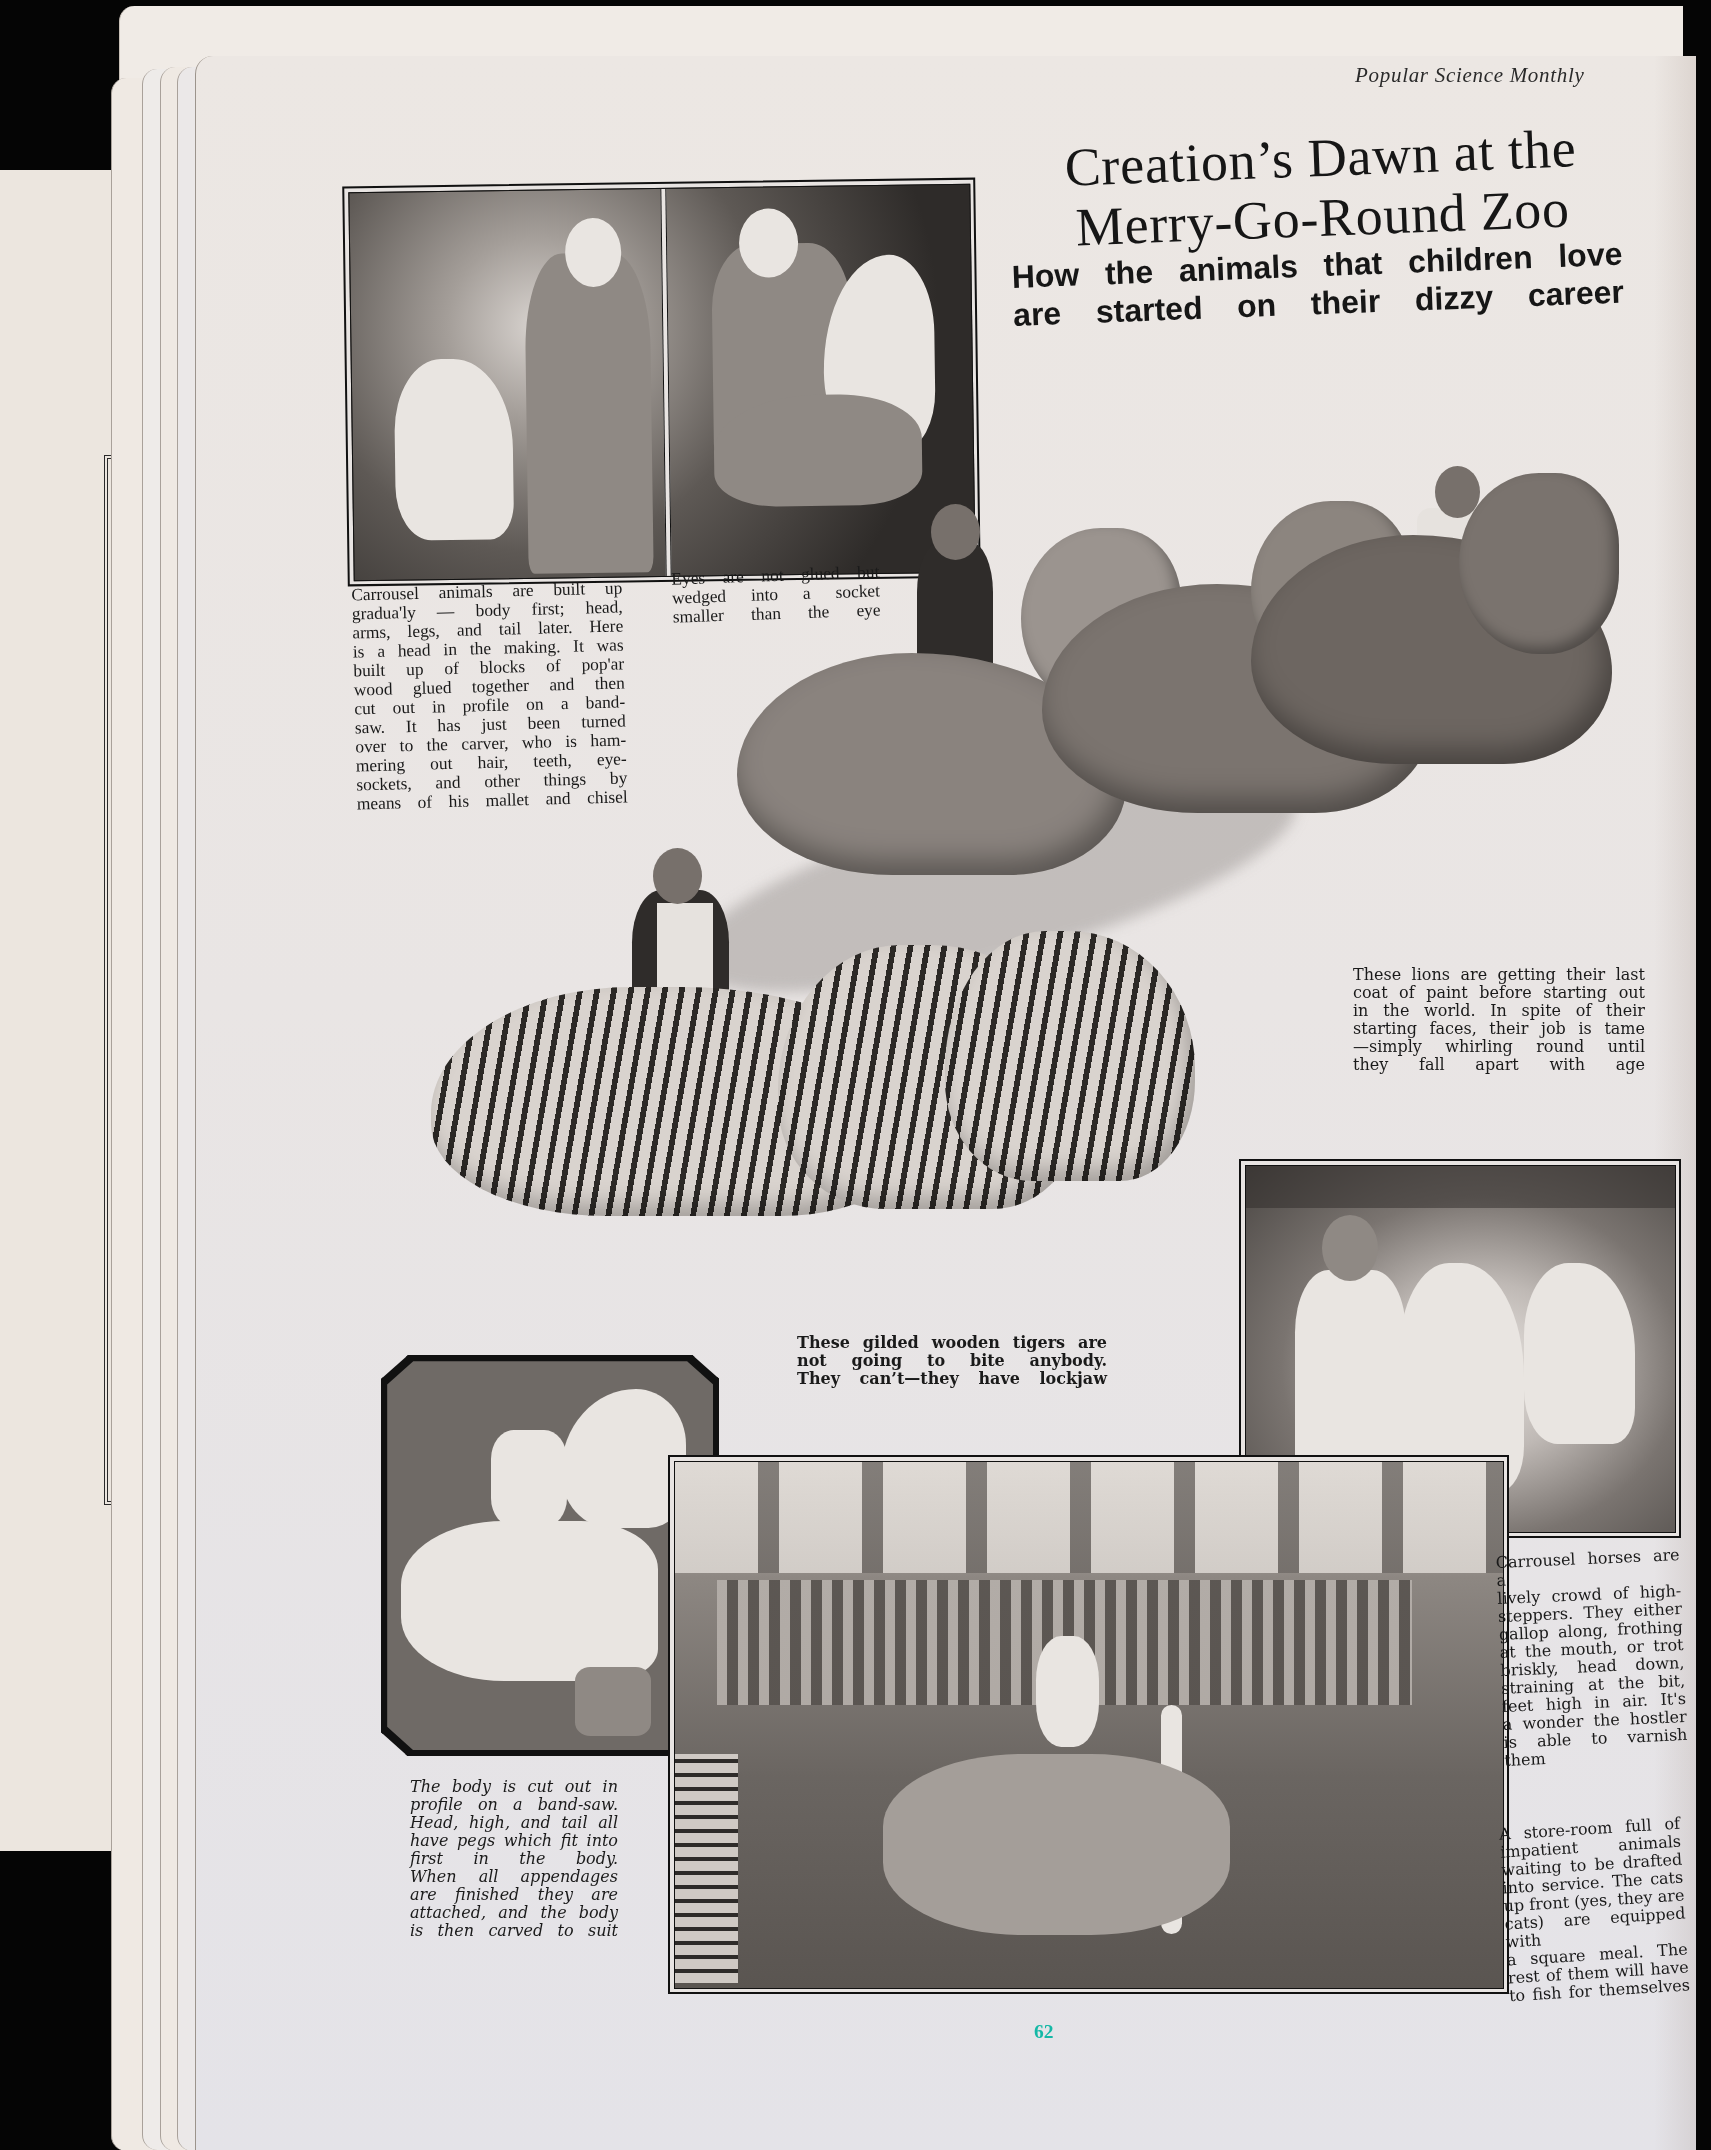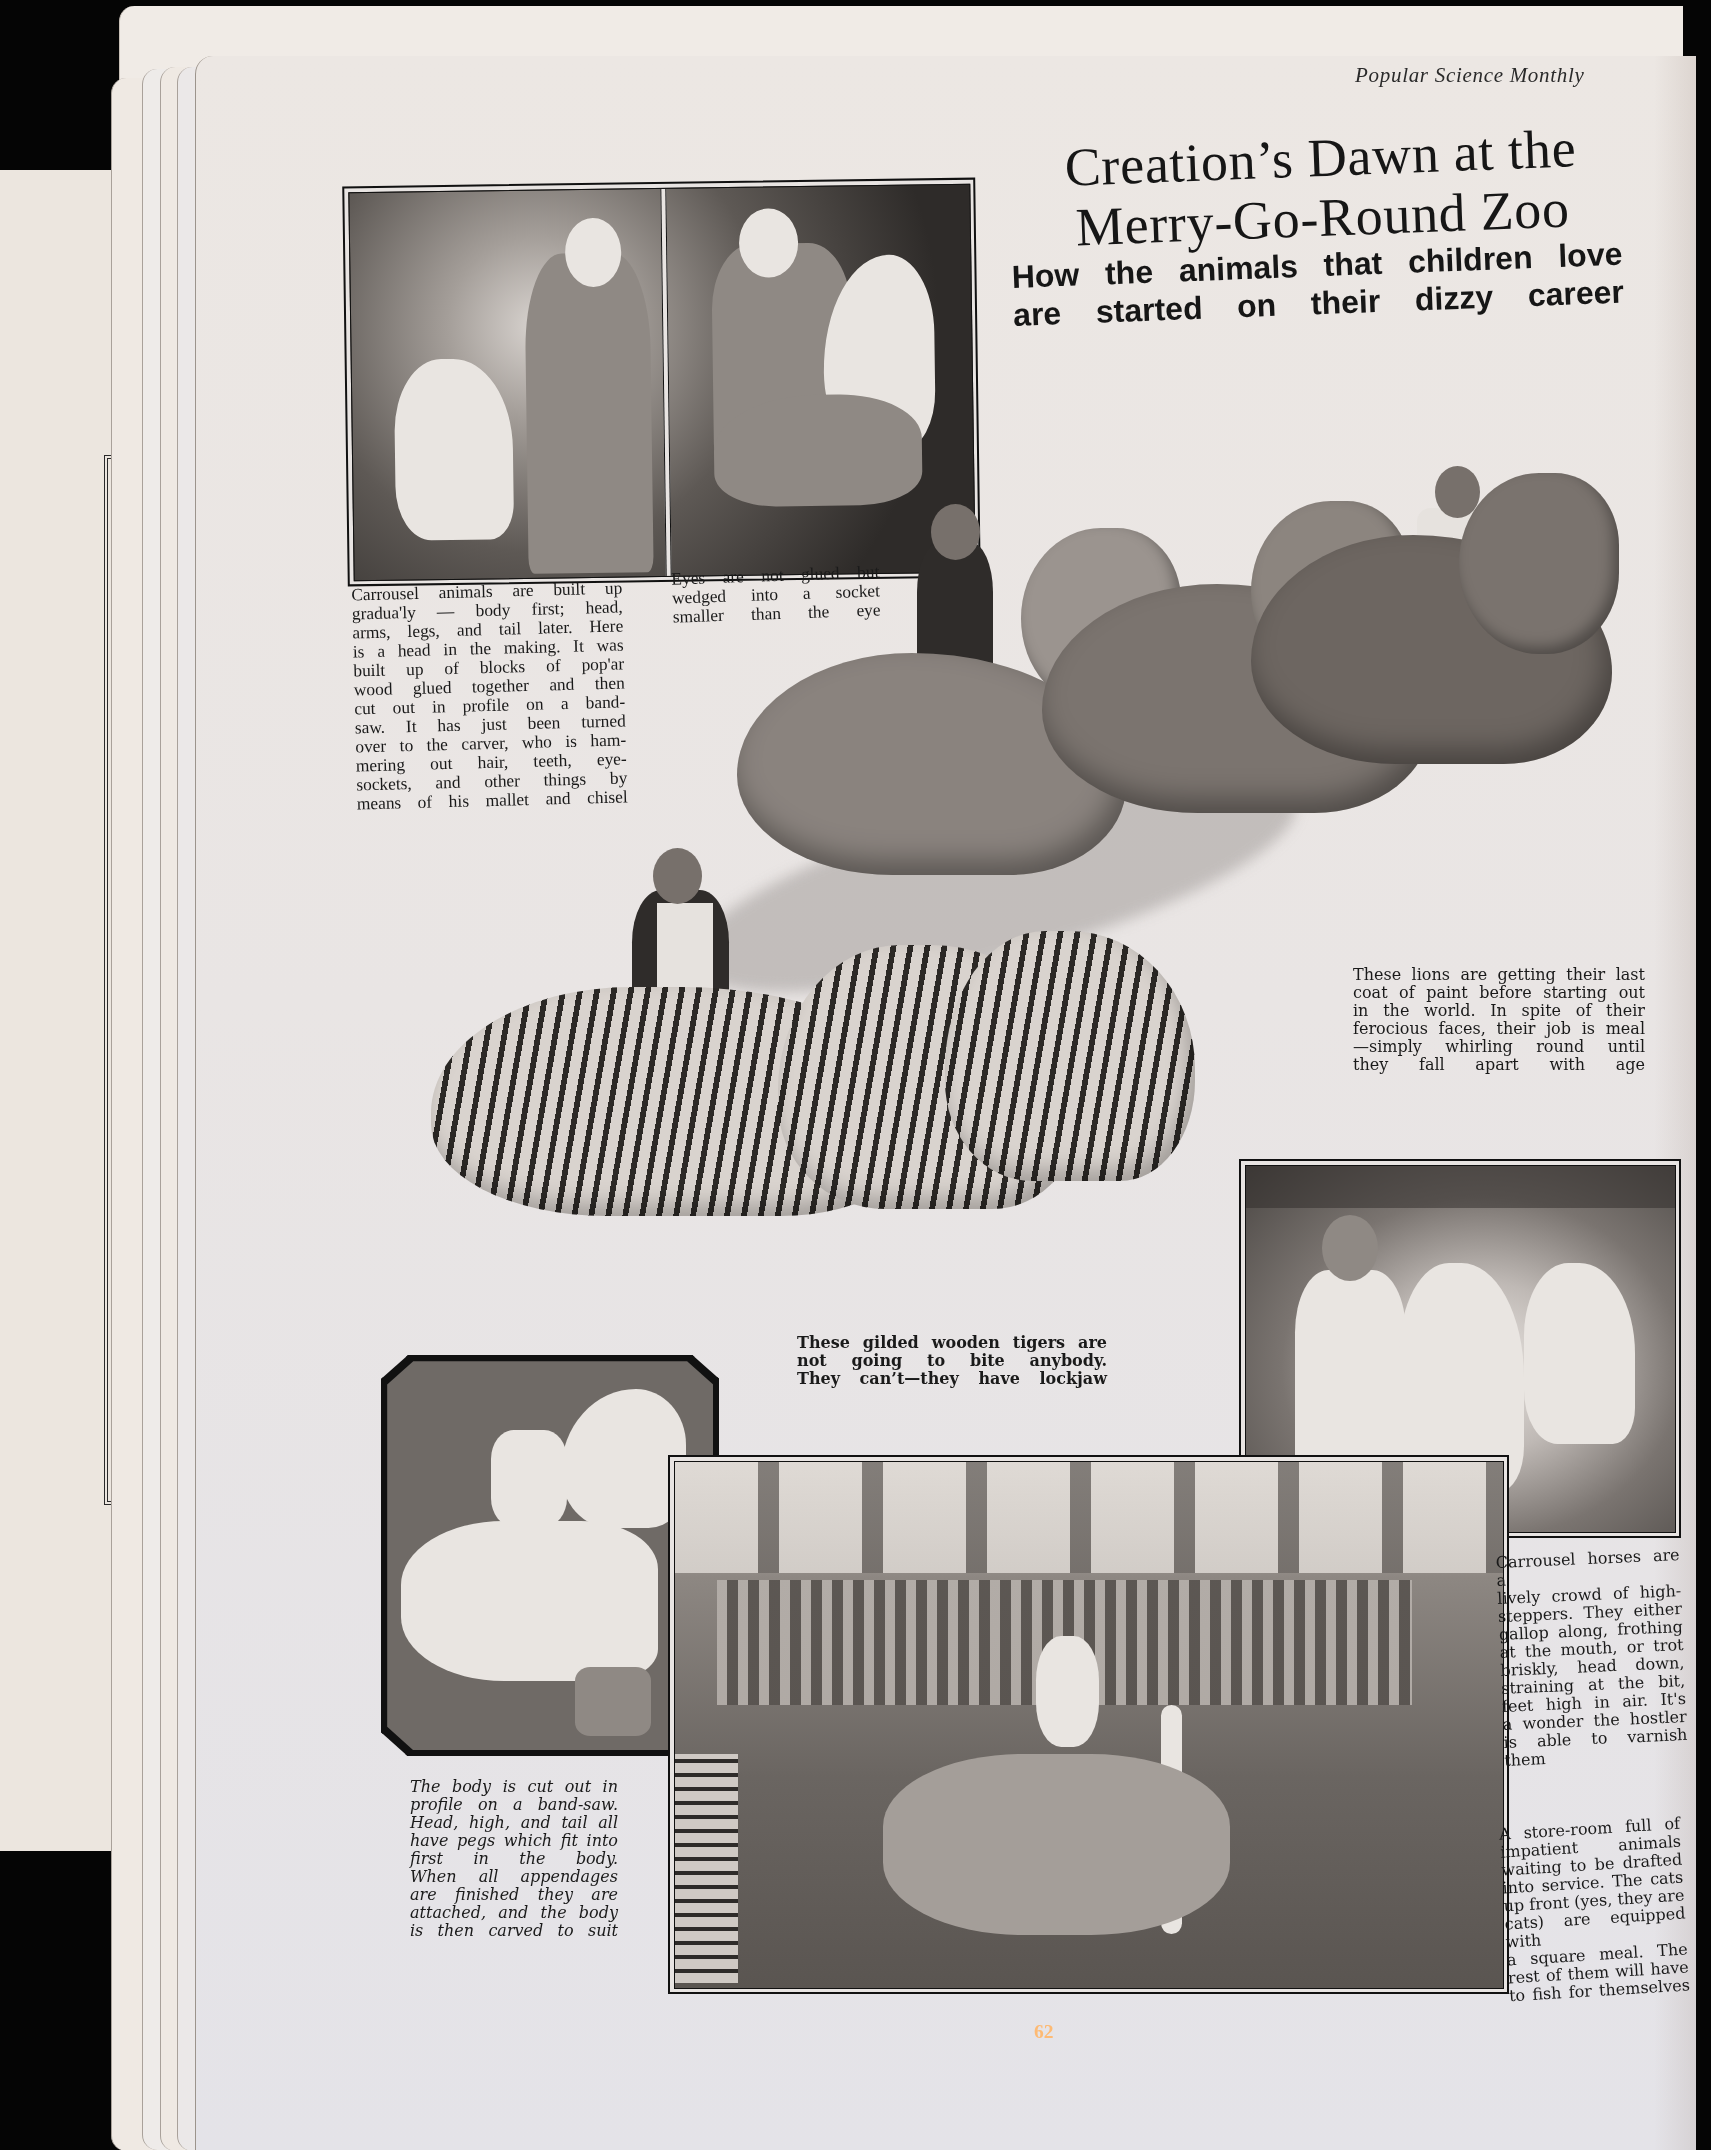--- a/index.html
+++ b/index.html
@@ -130,21 +130,21 @@
   .cap-carrousel { left: 354px; top: 582px; width: 271px; transform: rotate(-1.5deg); }
   .cap-eyes { left: 672px; top: 566px; width: 208px; transform: rotate(-2deg); }
   .cap-lions { left: 1353px; top: 966px; width: 292px; }
   .cap-tigers { left: 797px; top: 1334px; width: 310px; font-weight: bold; }
   .cap-horses { left: 1500px; top: 1550px; width: 184px; transform: rotate(-2.5deg); }
   .cap-bandsaw { left: 410px; top: 1778px; width: 208px; font-style: italic; }
   .cap-storeroom { left: 1504px; top: 1820px; width: 181px; transform: rotate(-3.5deg); }
   .caption span { display: block; }
 
   .folio {
-    position: absolute; left: 1034px; top: 2021px; font-size: 19.5px; font-weight: bold; color:#fdba74;
+    position: absolute; left: 1034px; top: 2021px; font-size: 19.5px; font-weight: bold; color:#14b8a6;
   }
 </style>
 </head>
 <body>
 
 <div class="under-sheet">
   <div class="frame"></div>
 </div>
 <div class="stack-edge stack-1"></div>
 <div class="stack-edge stack-2"></div>
@@ -253,21 +253,21 @@
 <div class="caption cap-eyes">
   <span>Eyes are not glued but</span>
   <span>wedged into a socket</span>
   <span>smaller than the eye</span>
 </div>
 
 <div class="caption serif-b cap-lions">
   <span>These lions are getting their last</span>
   <span>coat of paint before starting out</span>
   <span>in the world. In spite of their</span>
-  <span>ferocious faces, their job is meal</span>
+  <span>starting faces, their job is tame</span>
   <span>—simply whirling round until</span>
   <span>they fall apart with age</span>
 </div>
 
 <div class="caption serif-b cap-tigers">
   <span>These gilded wooden tigers are</span>
   <span>not going to bite anybody.</span>
   <span>They can’t—they have lockjaw</span>
 </div>
 

